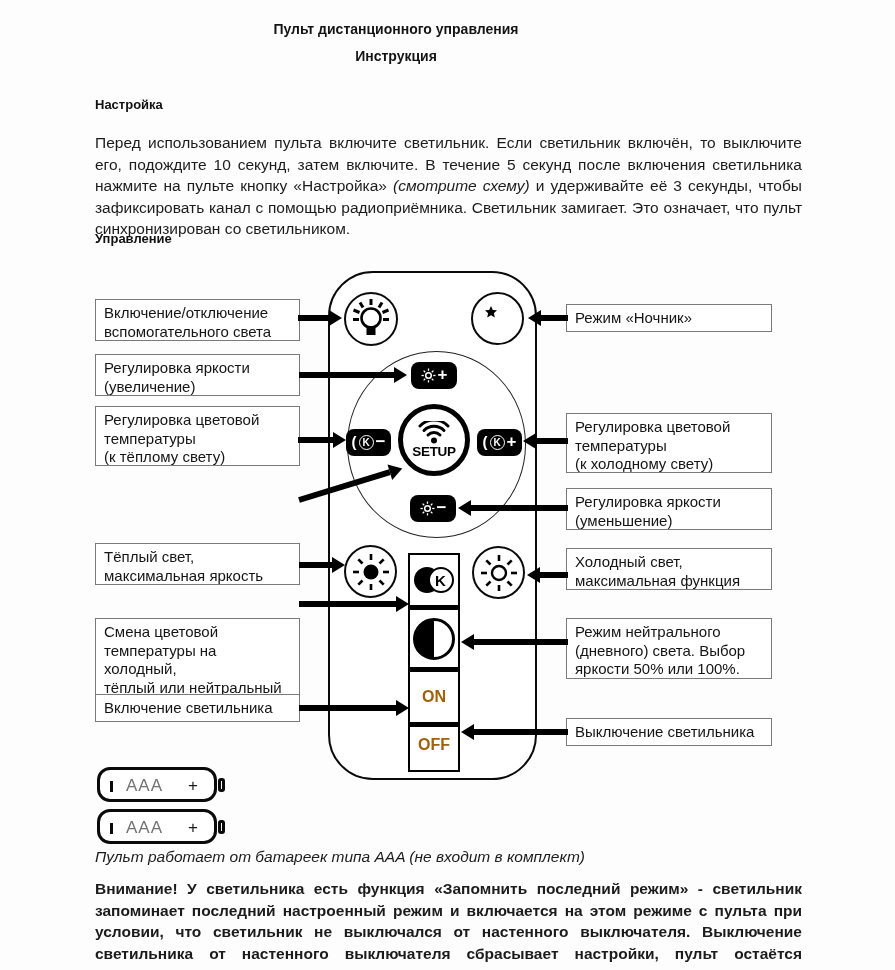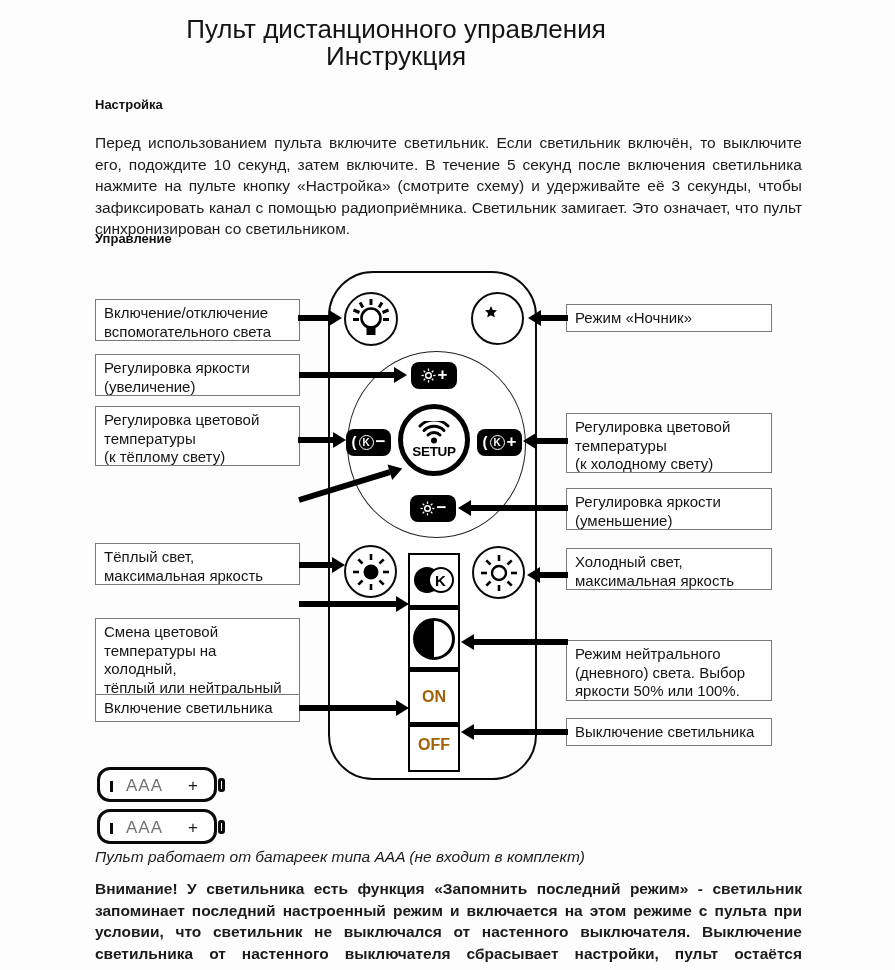--- a/index.html
+++ b/index.html
@@ -1,22 +1,22 @@
 <!DOCTYPE html>
 <html><head>
 <meta charset="utf-8">
 <style>
   html,body{margin:0;padding:0;background:#e8e8e8;}
   .page{position:relative;width:895px;height:970px;background:#fdfdfd;margin:0 auto;
         font-family:"Liberation Sans","DejaVu Sans",sans-serif;color:#111;overflow:hidden;}
   .abs{position:absolute;}
-  .title{top:16px;left:0;width:792px;text-align:center;font-size:26px;font-weight:normal;line-height:27px;color:#141414;}
+  .title{top:16px;left:0;width:792px;text-align:center;font-size:14px;font-weight:bold;line-height:27px;color:#141414;}
   .heading{font-size:13px;font-weight:bold;}
   .para{width:707px;font-size:15.5px;line-height:21.6px;text-align:justify;color:#1b1b1b;}
-  .para .it{}
+  .para .it{font-style:italic;}
   .warn{font-weight:bold;}
   
   .callout{box-sizing:border-box;background:#fff;border:1px solid #7a7a7a;
            font-size:15px;line-height:18.6px;padding:4px 8px;white-space:pre-line;color:#141414;}
   
   .arrow{display:flex;align-items:center;height:16px;}
   .arrow .shaft{height:6px;background:#000;flex:1;}
   .arrow .head-r{width:0;height:0;border-top:8px solid transparent;border-bottom:8px solid transparent;border-left:13px solid #000;}
   .arrow .head-l{width:0;height:0;border-top:8px solid transparent;border-bottom:8px solid transparent;border-right:13px solid #000;}
   
@@ -217,22 +217,22 @@
 (дневной) свет</div>
   <div class="abs callout" style="left:566px;top:304px;width:206px;height:28px;">Режим «Ночник»</div>
 
   <div class="abs callout" style="left:95px;top:694px;width:205px;height:28px;">Включение светильника</div>
   <div class="abs callout" style="left:566px;top:413px;width:206px;height:60px;">Регулировка цветовой
 температуры
 (к холодному свету)</div>
   <div class="abs callout" style="left:566px;top:488px;width:206px;height:42px;">Регулировка яркости
 (уменьшение)</div>
   <div class="abs callout" style="left:566px;top:548px;width:206px;height:42px;">Холодный свет,
-максимальная яркость</div>
-  <div class="abs callout" style="left:566px;top:640px;width:206px;height:61px;">Режим нейтрального
+максимальная функция</div>
+  <div class="abs callout" style="left:566px;top:618px;width:206px;height:61px;">Режим нейтрального
 (дневного) света. Выбор
 яркости 50% или 100%.</div>
   <div class="abs callout" style="left:566px;top:718px;width:206px;height:28px;">Выключение светильника</div>
 
   <div class="abs arrow" style="left:298px;top:310px;width:44px;">
       <div class="shaft"></div>
       <div class="head-r"></div>
     </div>
   <div class="abs arrow" style="left:299px;top:367px;width:108px;">
       <div class="shaft"></div>

